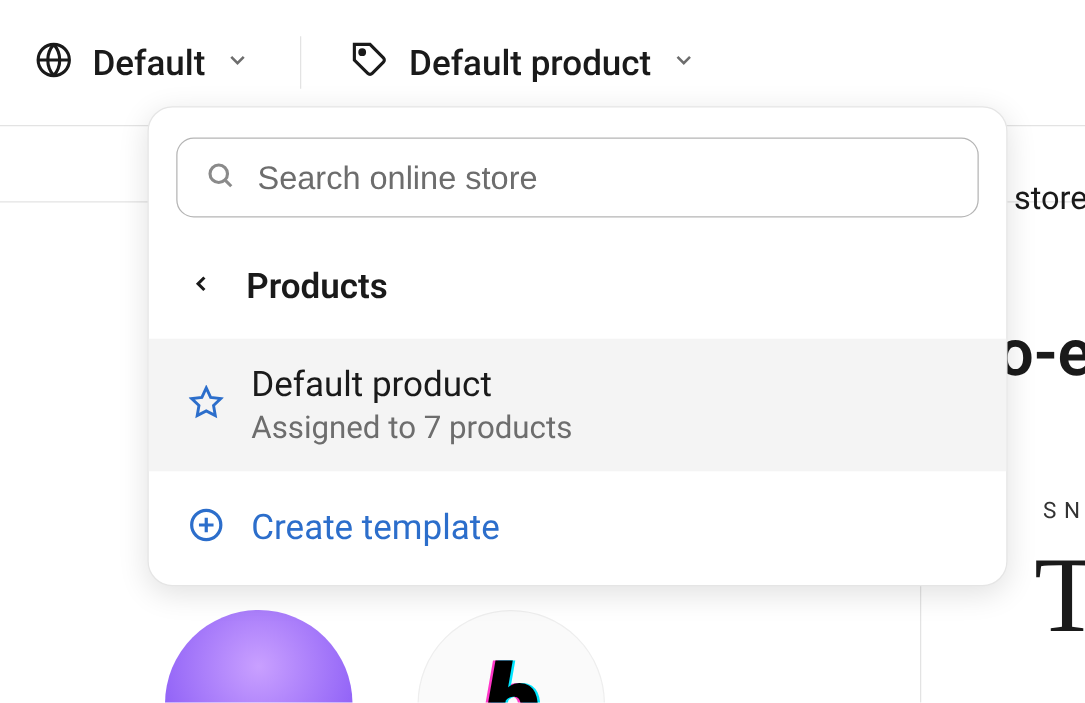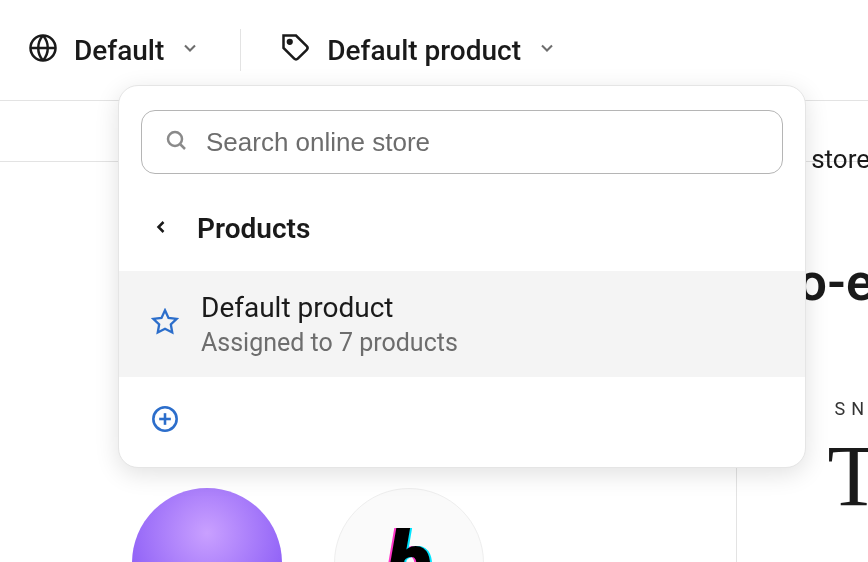--- a/index.html
+++ b/index.html
@@ -312,14 +312,15 @@
   </div>
 
   <div class="create-item">
     <span class="icon-plus">
       <svg width="28" height="28" viewBox="0 0 24 24" fill="none" stroke="#2c6ecb" stroke-width="2.2">
         <circle cx="12" cy="12" r="10"></circle>
         <line x1="12" y1="7" x2="12" y2="17"></line>
         <line x1="7" y1="12" x2="17" y2="12"></line>
       </svg>
     </span>
+    <span class="create-label">Create template</span>
   </div>
 </div>
 
 </body></html>

